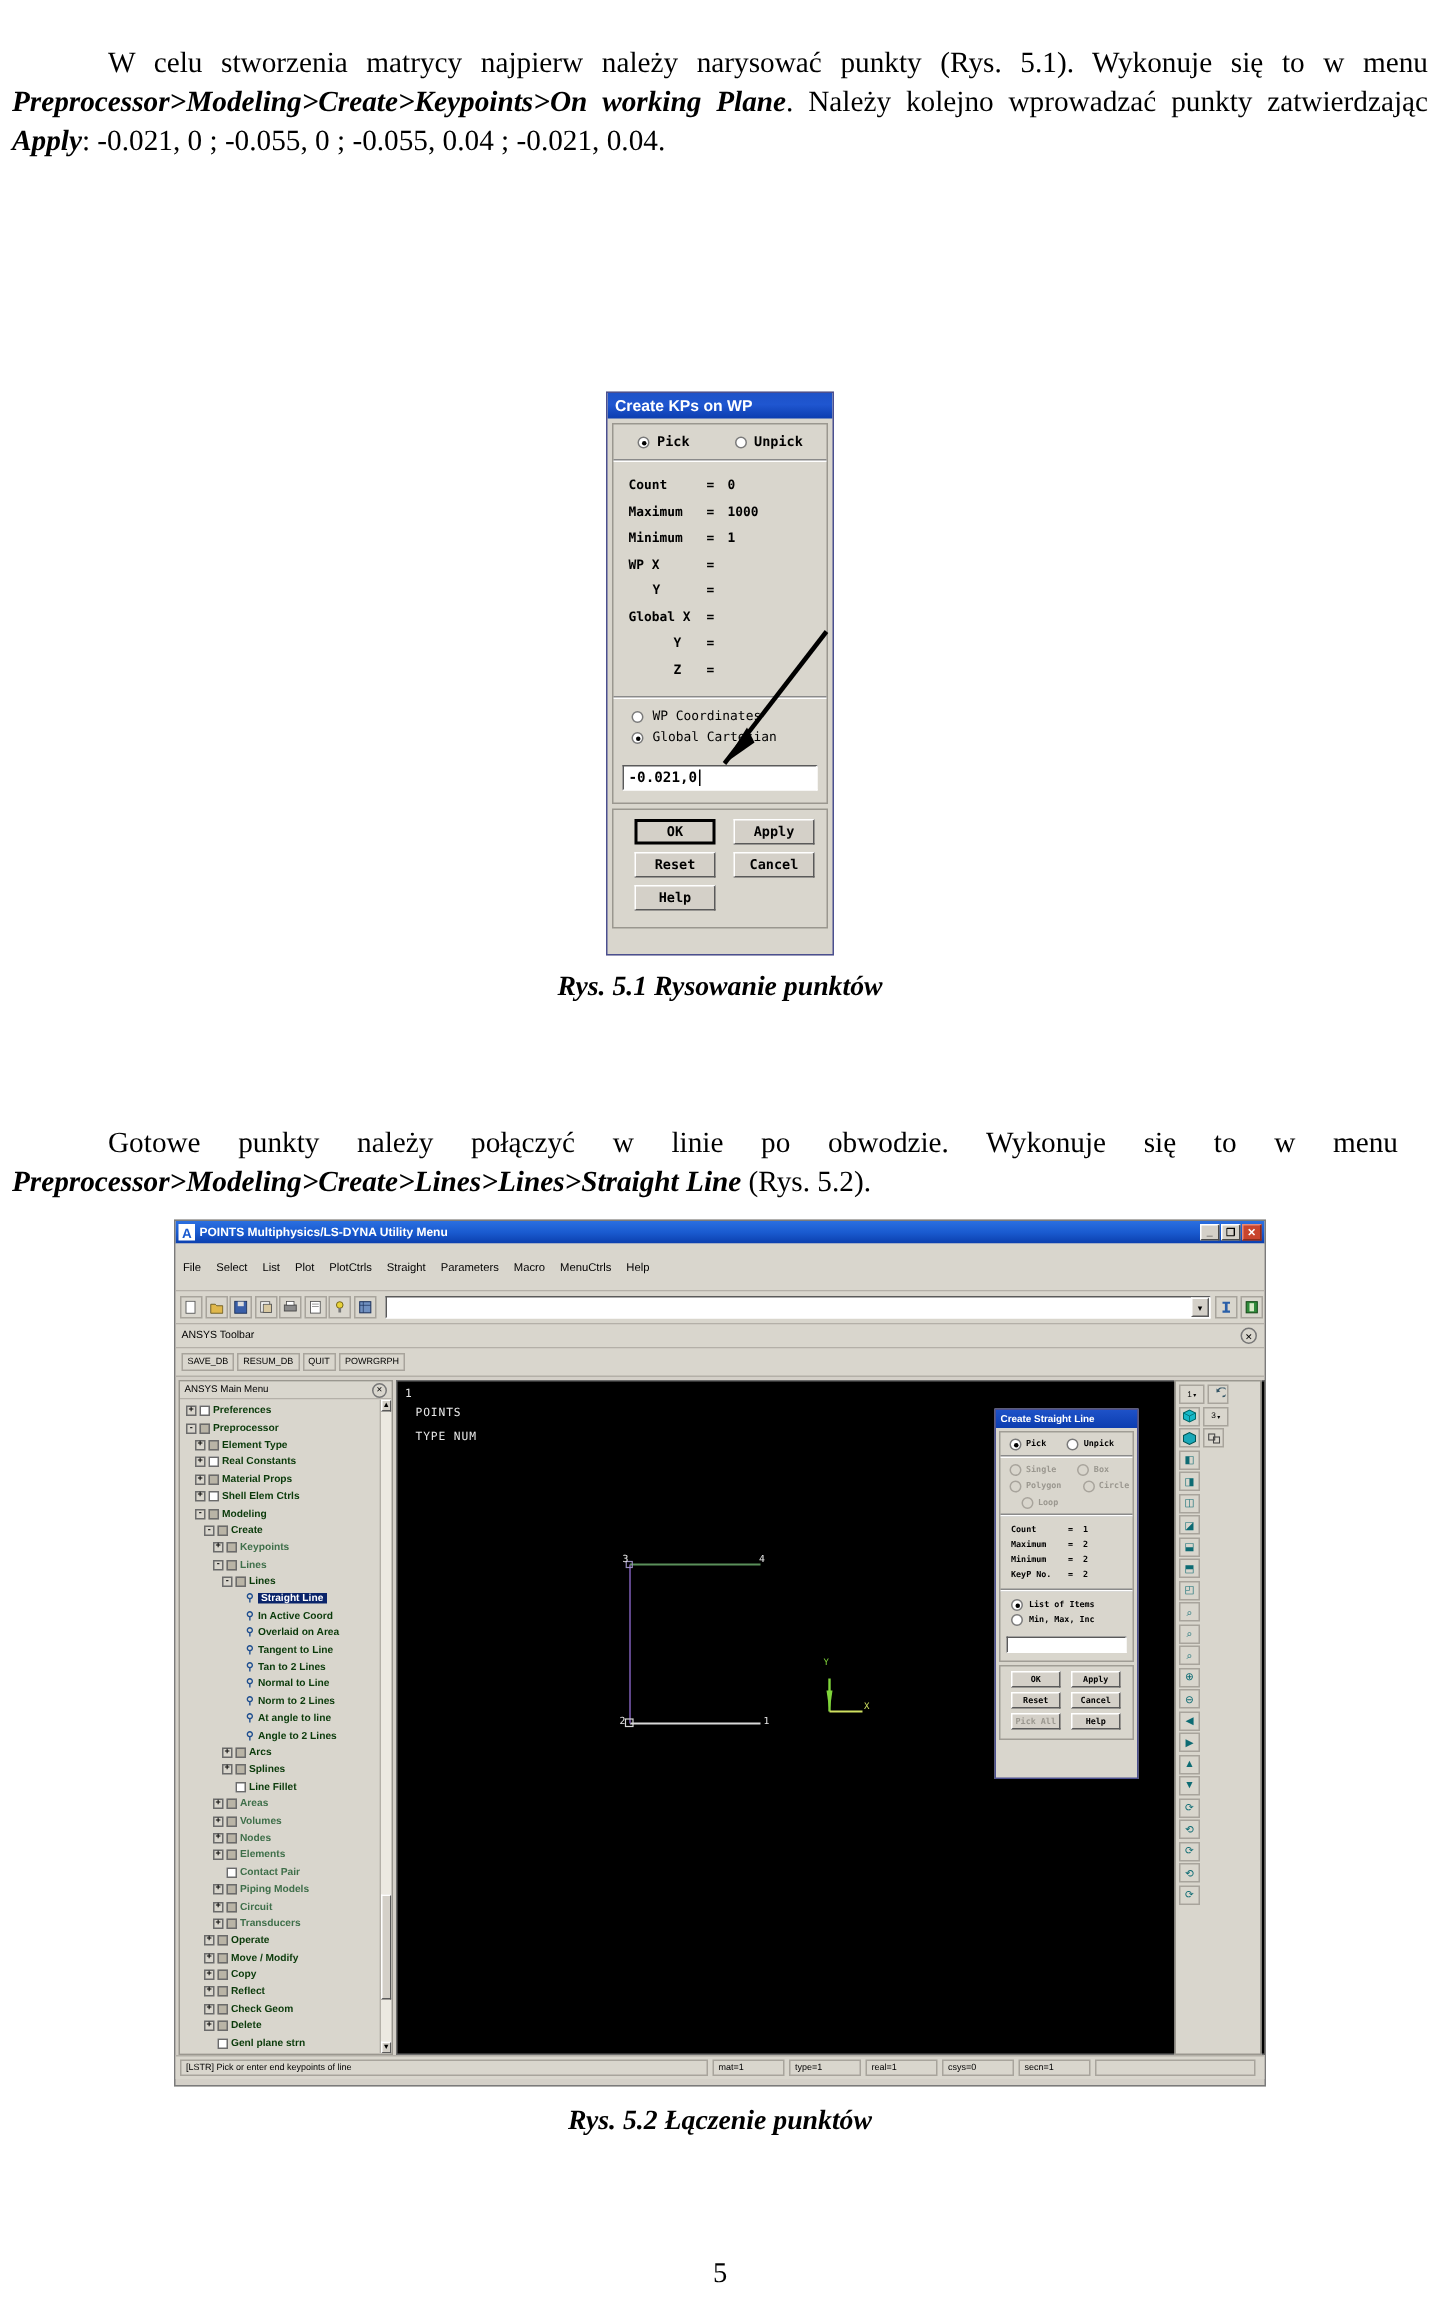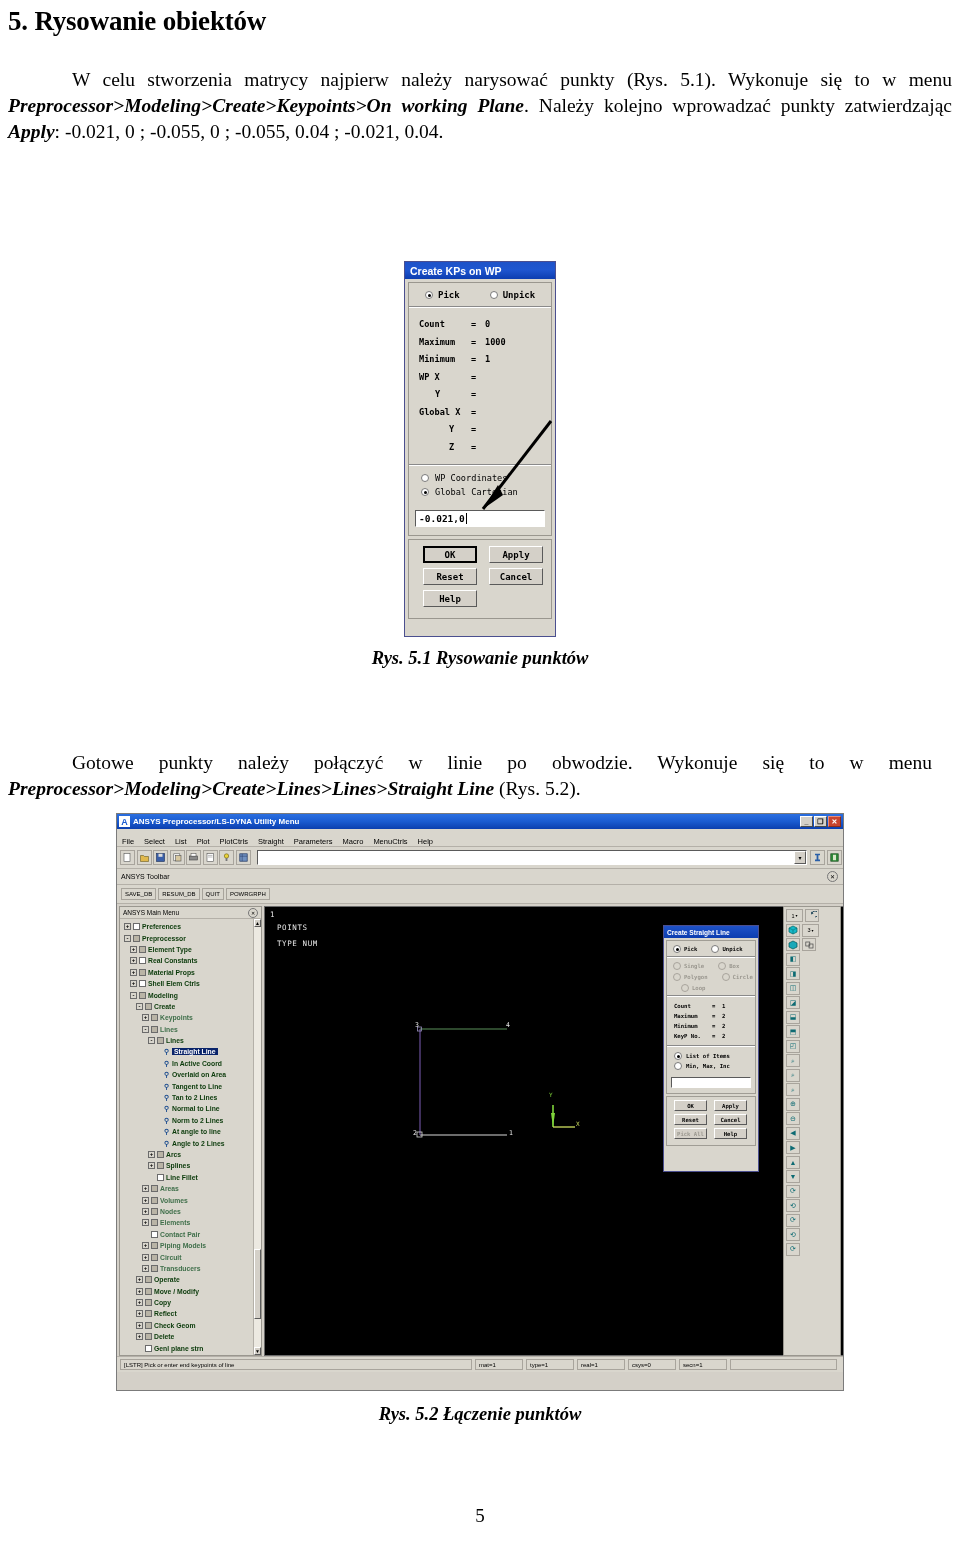--- a/index.html
+++ b/index.html
@@ -231,24 +231,24 @@
     border-left: 1px solid #fff;
     border-right: 1px solid #4a4a4a;
     border-bottom: 1px solid #4a4a4a;
     font-size: 7px; color: #000;
     display: flex; align-items: center; justify-content: center;
     box-sizing: border-box;
   }
   #fig2 .winbtn.close { background: #c9452e; color: #fff; border-color: #e88b7a #8a2d1c #8a2d1c #e88b7a; }
 
   #fig2 .menubar {
-    height: 18px;
+    height: 32px;
     background: #d9d6cd;
     display: flex;
-    align-items: flex-end;
+    align-items: center;
     font-size: 7.5px;
     color: #000;
     border-bottom: 1px solid #b4b0a8;
     box-sizing: border-box;
   }
   #fig2 .menubar .mi { padding: 0 5px; white-space: nowrap; }
 
   #fig2 .toolbar {
     height: 22px;
     background: #d9d6cd;
@@ -540,21 +540,20 @@
     white-space: nowrap;
   }
   #fig2 .statusbar .cell.msg { width: 352px; }
   #fig2 .statusbar .cell.fld { width: 48px; }
   #fig2 .statusbar .cell.grow { flex: 1 1 auto; }
 </style>
 </head>
 <body>
 
 <div class="doc">
-  <h1 class="sec-title">5. Rysowanie obiektów</h1>
 
 
   <p class="body-par indent">
     <span>W celu stworzenia matrycy najpierw należy narysować punkty (Rys. 5.1). Wykonuje się to w menu </span><span class="bi">Preprocessor&gt;Modeling&gt;Create&gt;Keypoints&gt;On working Plane</span><span>. Należy kolejno wprowadzać punkty zatwierdzając </span><span class="bi">Apply</span><span>: -0.021, 0 ; -0.055, 0 ; -0.055, 0.04 ; -0.021, 0.04.</span>
   </p>
 </div>
 
 <div id="fig1">
   <div class="titlebar">Create KPs on WP</div>
 
@@ -659,21 +658,21 @@
 <div style="position:absolute;left:0;top:750px;width:940px;padding:0 8px;box-sizing:border-box;">
   <p class="body-par indent" style="margin:0;">
     <span>Gotowe punkty należy połączyć w linie po obwodzie. Wykonuje się to w menu </span><span class="bi">Preprocessor&gt;Modeling&gt;Create&gt;Lines&gt;Lines&gt;Straight Line</span><span> (Rys. 5.2).</span>
   </p>
 </div>
 
 <div id="fig2">
 
   <div class="titlebar">
     <span class="appicon">A</span>
-    <span>ANSYS Preprocessor/LS-DYNA Utility Menu</span>
+    <span>POINTS Multiphysics/LS-DYNA Utility Menu</span>
     <span class="tspacer"></span>
     <span class="winbtns">
       <span class="winbtn">_</span>
       <span class="winbtn">❐</span>
       <span class="winbtn close">✕</span>
     </span>
   </div>
 
   <div class="menubar" id="fig2-menubar">
       <span class="mi">File</span>

